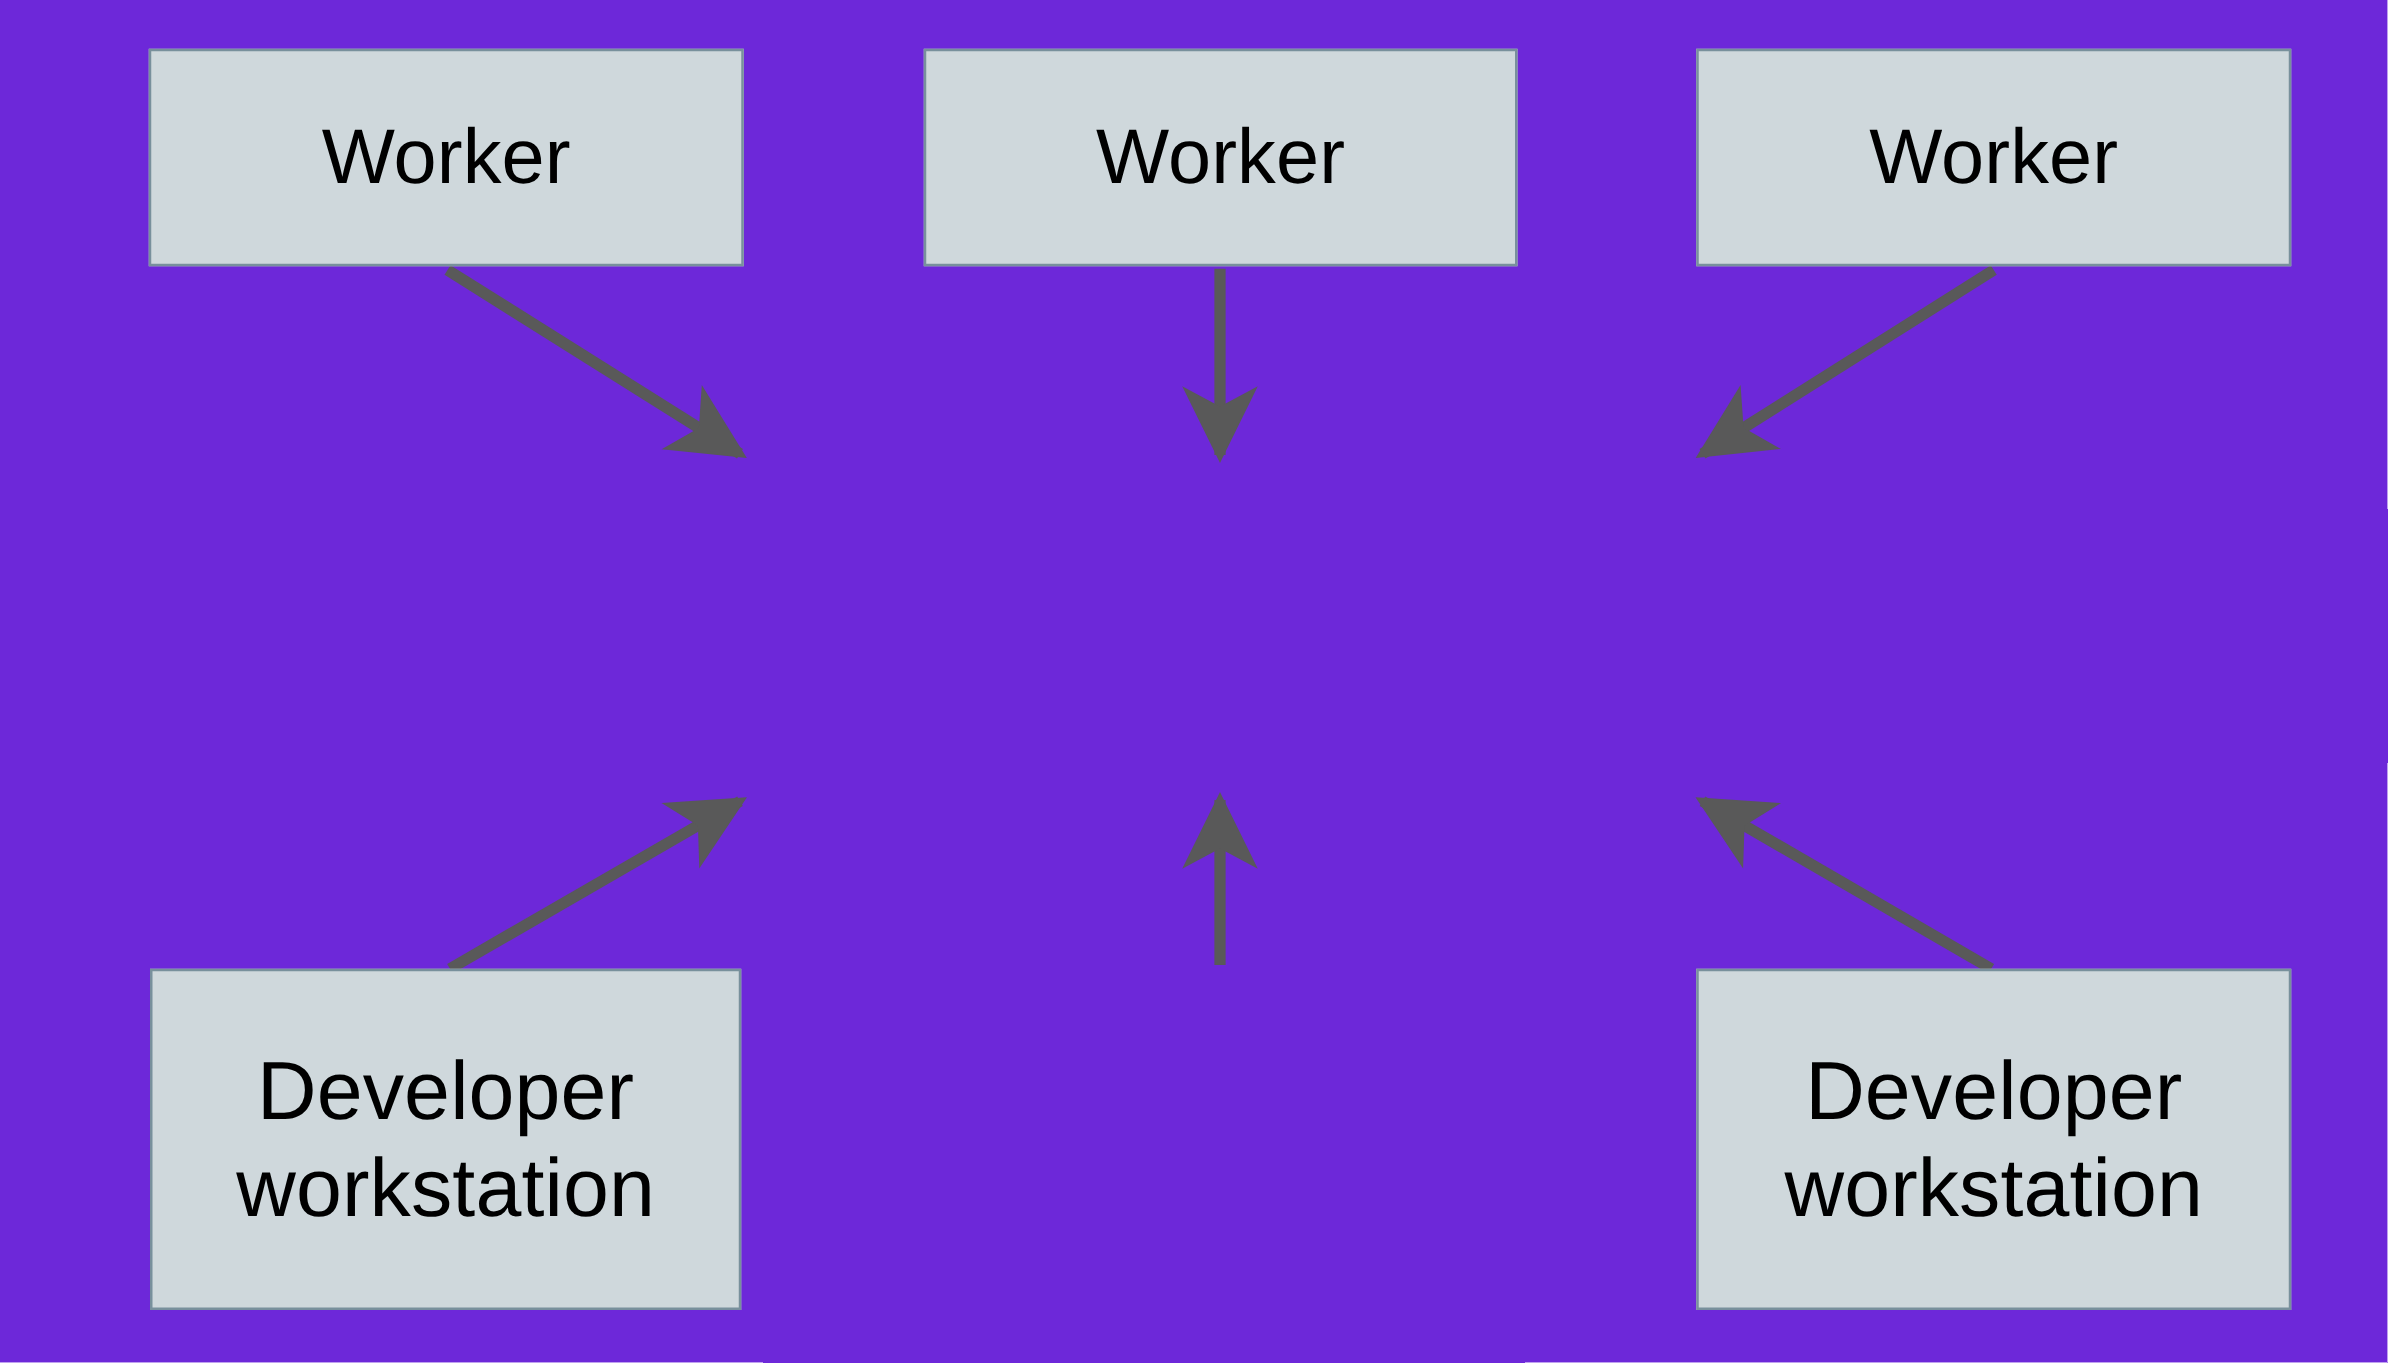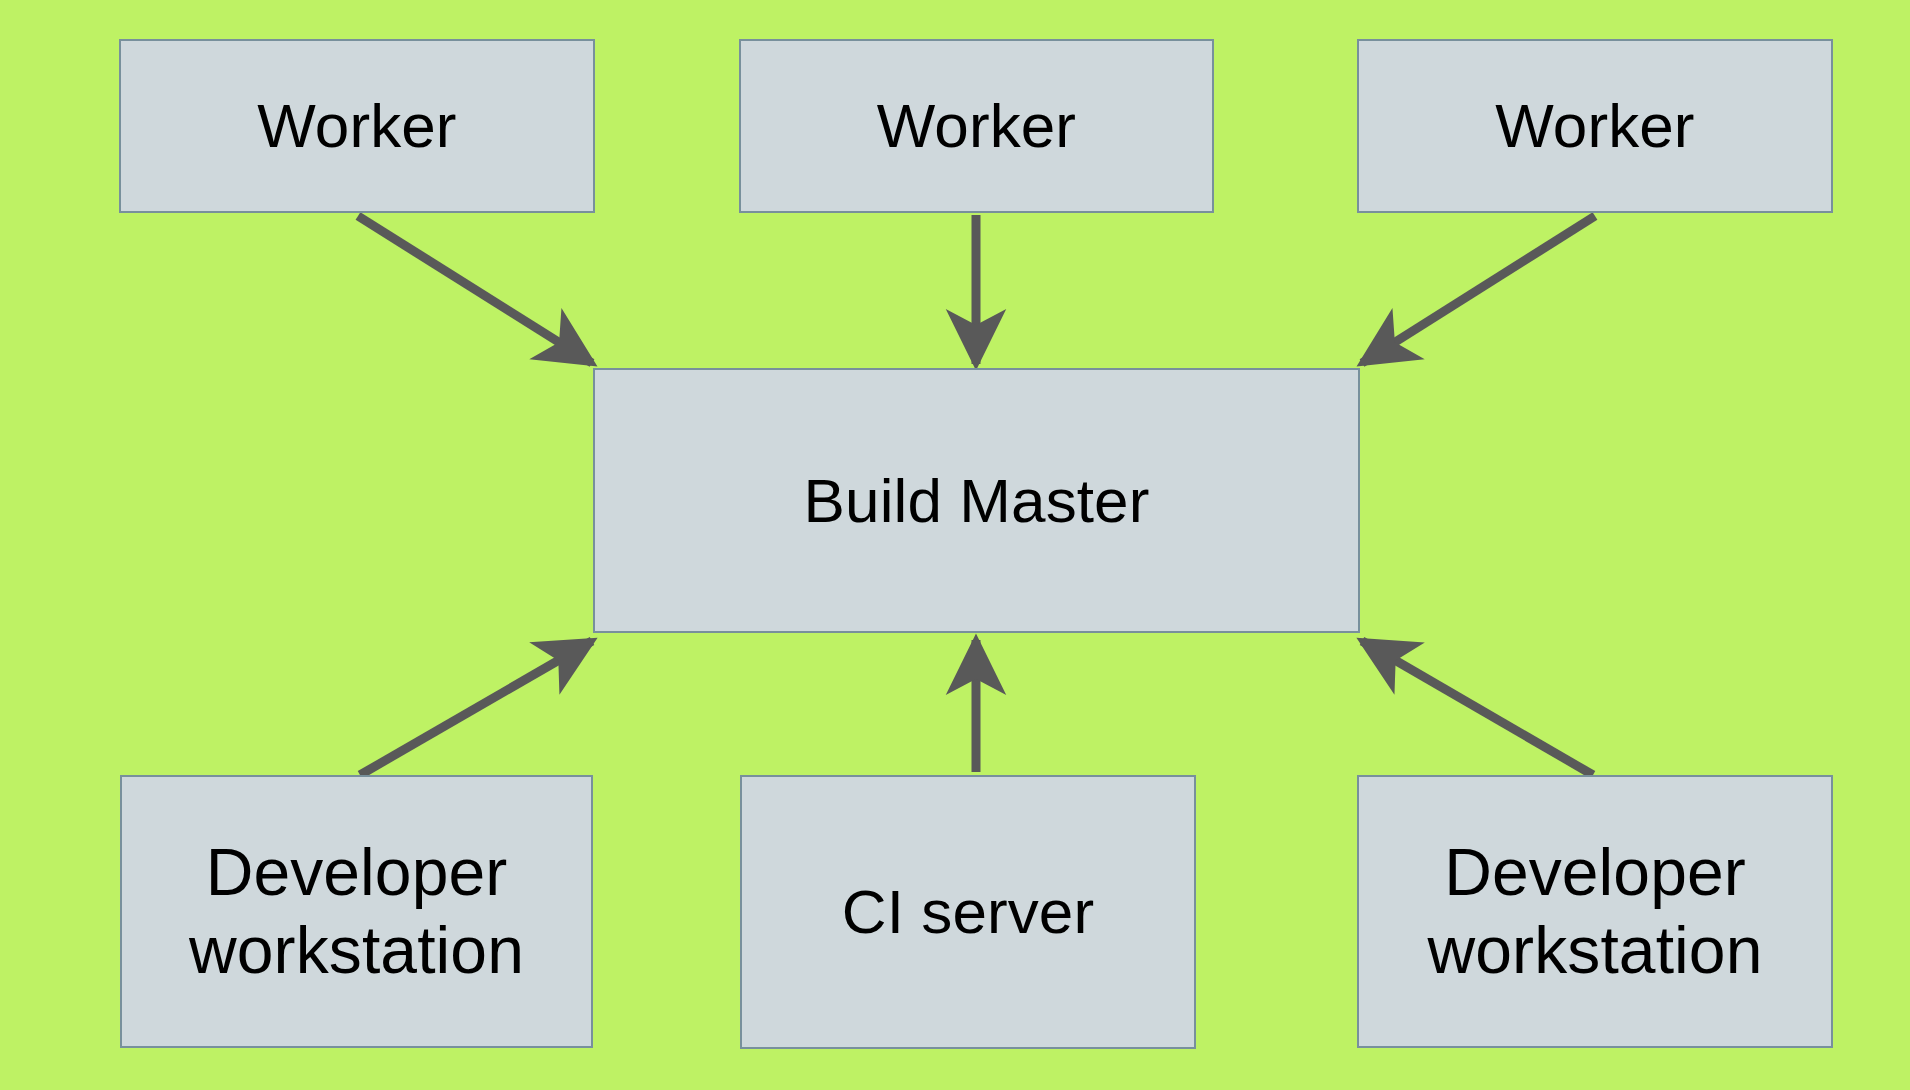--- a/index.html
+++ b/index.html
@@ -8,21 +8,21 @@
     padding: 0;
     background: #ffffff;
   }
   body {
     font-family: "Liberation Sans", sans-serif;
   }
   #diagram-canvas {
     position: relative;
     width: 1910px;
     height: 1090px;
-    background: #bef264;
+    background: #6d28d9;
     overflow: hidden;
   }
   #edge-layer {
     position: absolute;
     left: 0;
     top: 0;
     width: 1910px;
     height: 1090px;
     pointer-events: none;
   }
@@ -91,31 +91,25 @@
   </div>
 
   <div class="node node-worker" id="node-worker-2">
     <span class="node-label">Worker</span>
   </div>
 
   <div class="node node-worker" id="node-worker-3">
     <span class="node-label">Worker</span>
   </div>
 
-  <div class="node node-master" id="node-build-master">
-    <span class="node-label">Build Master</span>
-  </div>
 
   <div class="node node-dev" id="node-dev-left">
     <span class="node-label">Developer
 workstation</span>
   </div>
 
-  <div class="node node-ci" id="node-ci-server">
-    <span class="node-label">CI server</span>
-  </div>
 
   <div class="node node-dev" id="node-dev-right">
     <span class="node-label">Developer
 workstation</span>
   </div>
 
 </div>
 
 </body></html>

